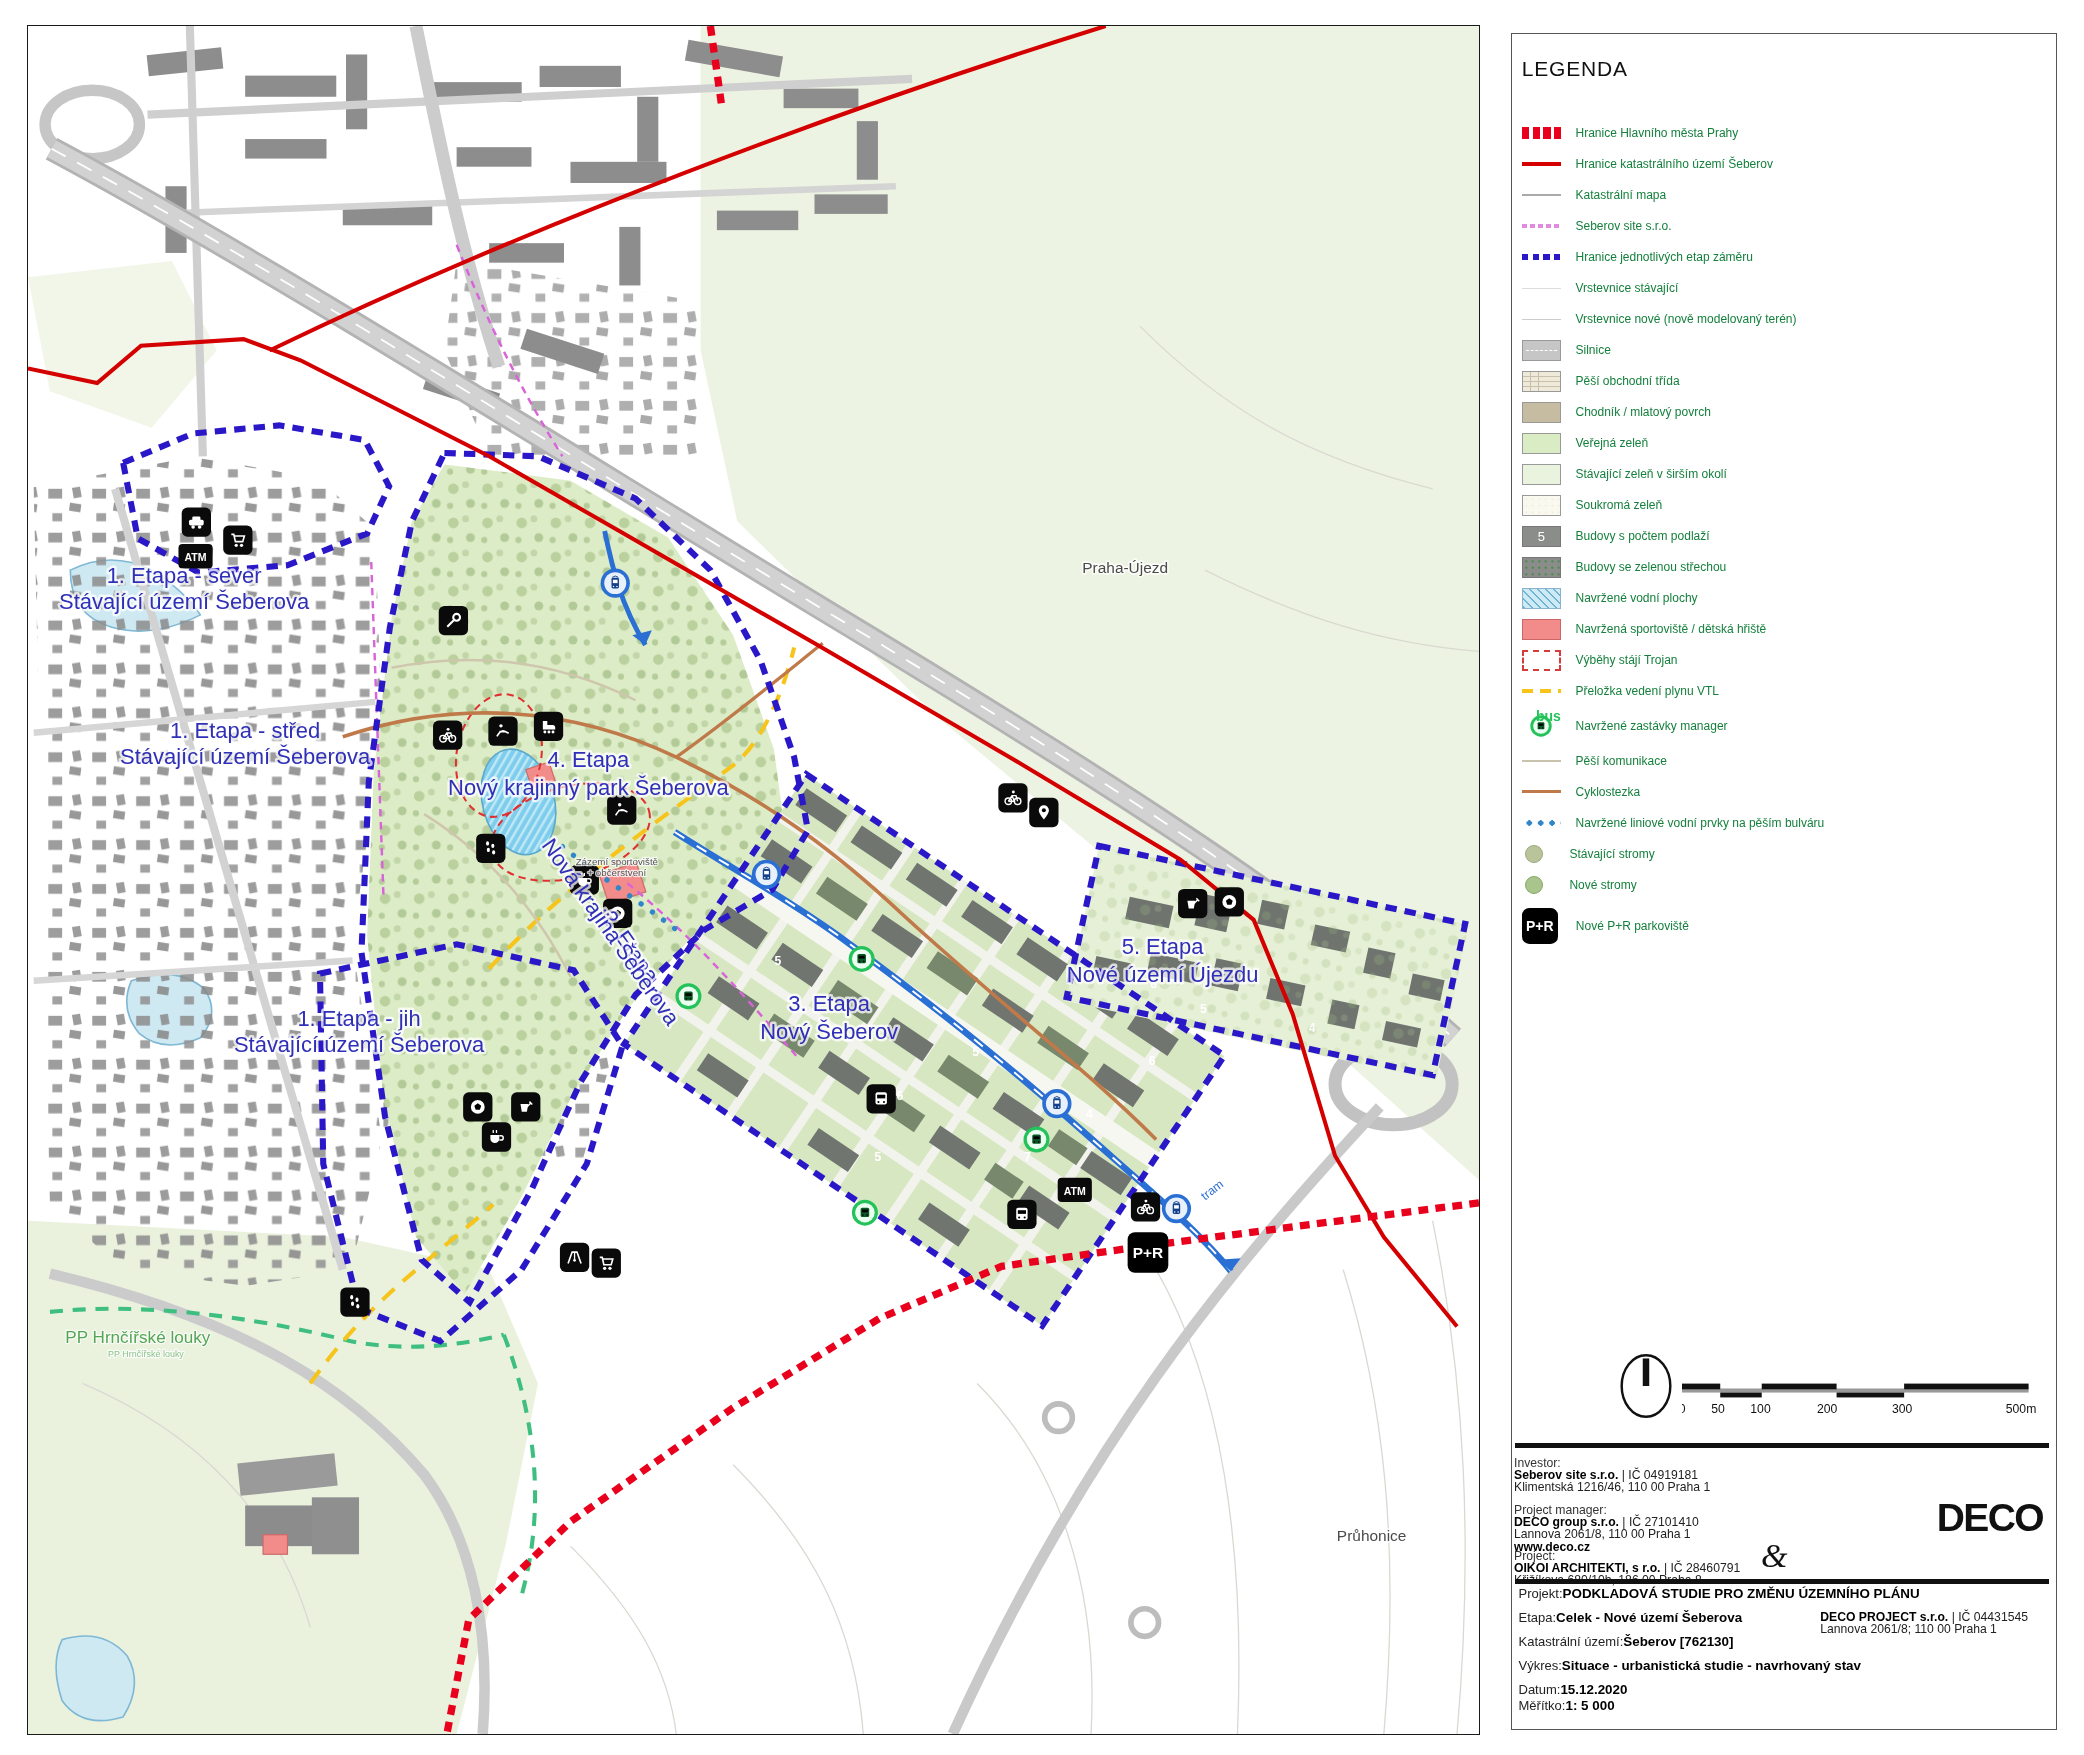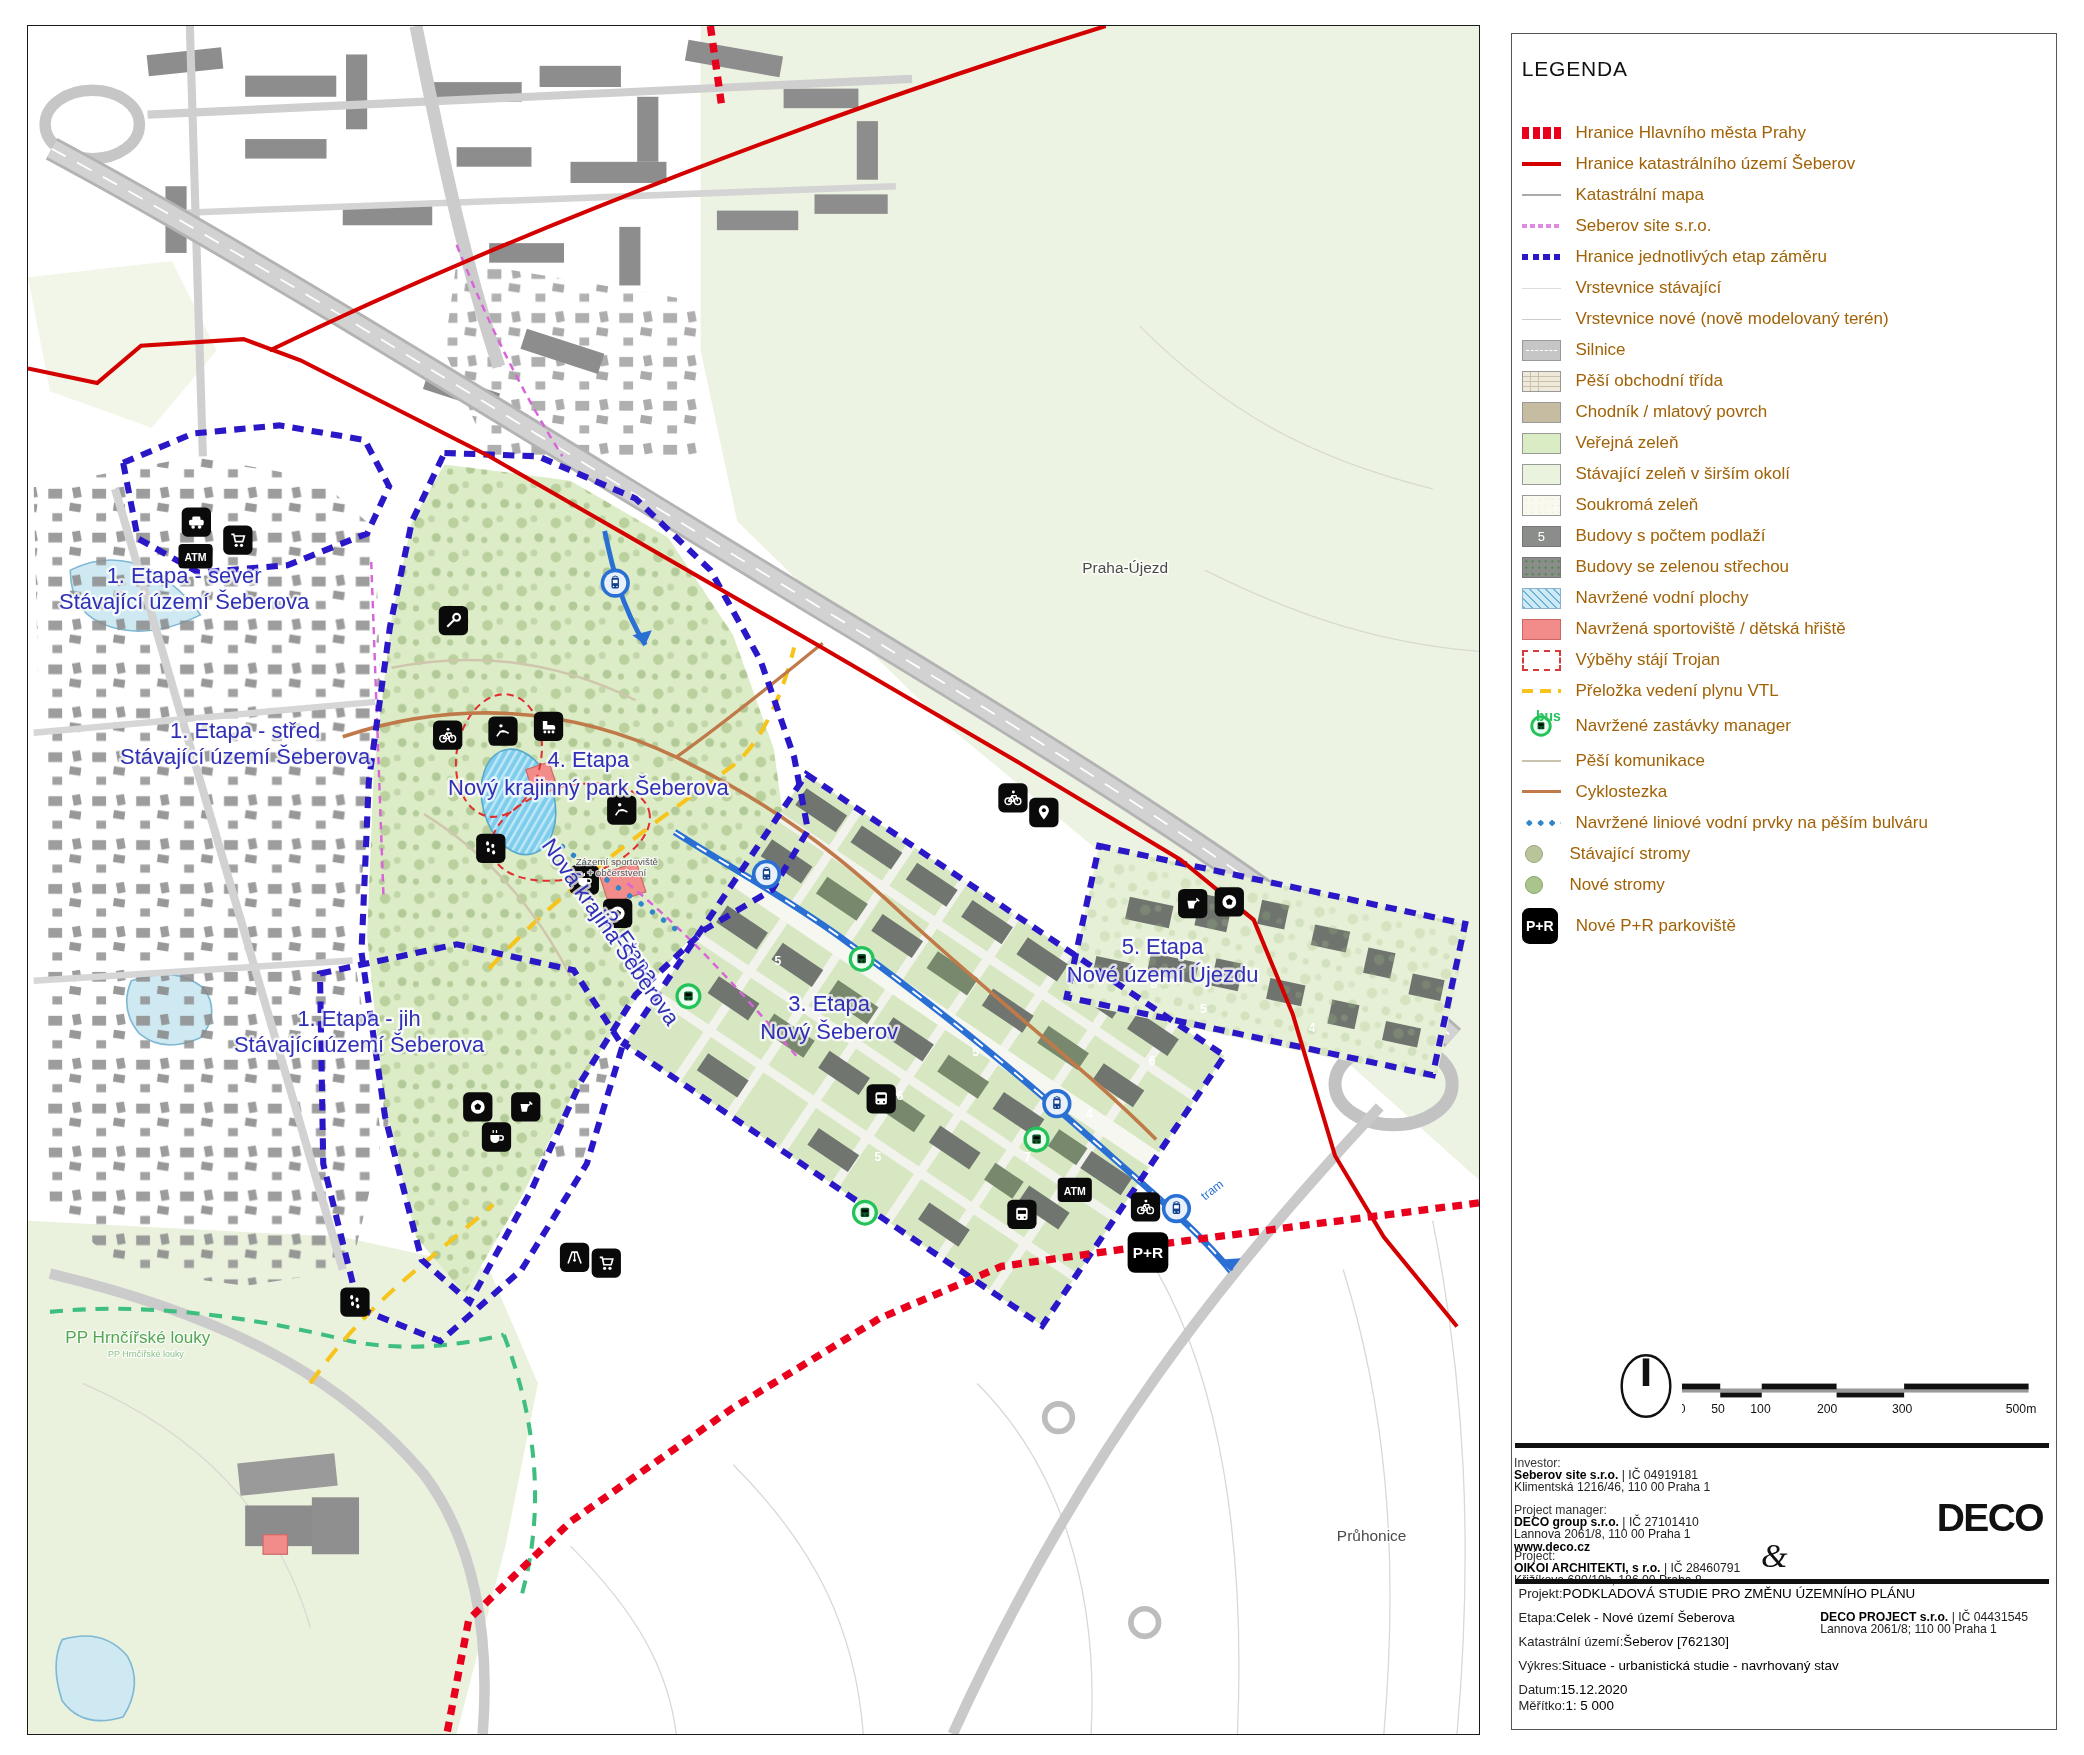--- a/index.html
+++ b/index.html
@@ -17,21 +17,21 @@
   
   .panel{
     position:absolute;left:1511px;top:33px;width:546px;height:1697px;
     border:1.6px solid #555;box-sizing:border-box;background:#fff;
   }
   .legend-title{position:absolute;left:9.8px;top:23px;font-size:21px;letter-spacing:0.8px;color:#111;}
   .legend{position:absolute;left:9.8px;top:88px;width:521px;}
   .lrow{display:flex;align-items:center;height:22px;margin-bottom:9px;}
   .lrow.tall{height:29px;margin-bottom:9.8px;}
   .lrow.xtall{height:42px;margin-bottom:8.1px;}
-  .ltext{font-size:17px;color:#a16207;white-space:nowrap;}
+  .ltext{font-size:12px;color:#15803d;white-space:nowrap;}
   .sw{width:39px;min-width:39px;height:21px;margin-right:14.7px;display:flex;align-items:center;justify-content:center;position:relative;box-sizing:border-box;}
   .sw-praha{height:12.2px;background:repeating-linear-gradient(90deg,#e8001c 0 7.3px,#fff 7.3px 10.6px);}
   .sw-katastr{height:4.1px;background:#d40000;}
   .sw-katmapa{height:1.6px;background:#aaa;}
   .sw-site{height:3.3px;background:repeating-linear-gradient(90deg,#e08ae0 0 4.9px,transparent 4.9px 8.1px);}
   .sw-etapy{height:6.5px;background:repeating-linear-gradient(90deg,#2a18c8 0 6.5px,transparent 6.5px 10.6px);}
   .sw-vrst1{height:0.8px;background:#ddd;}
   .sw-vrst2{height:0.8px;background:#ccc;}
   .sw-silnice{background:#c6c6c6;border:0.8px solid #999;}
   .sw-silnice::after{content:"";position:absolute;left:3.3px;right:3.3px;top:50%;height:0;border-top:1.6px dashed #fff;}
@@ -63,21 +63,21 @@
   .tb-line b{color:#000;}
   .north{position:absolute;left:104px;top:1313px;width:60px;height:78px;}
   .scalebar{position:absolute;left:170px;top:1343px;width:358px;height:49px;}
   .logo{position:absolute;right:13px;top:1462px;font-size:39px;font-weight:bold;letter-spacing:-1.6px;color:#111;}
   .amp{position:absolute;left:249px;top:1503px;font-size:34px;font-family:"Liberation Serif",serif;font-style:italic;color:#111;}
   .blk{position:absolute;left:2px;line-height:12.2px;}
   .rightcol{position:absolute;right:28px;text-align:left;line-height:12.2px;margin-top:48px;}
   .ttable{position:absolute;left:6.5px;top:1552px;width:516px;}
   .trow{display:flex;justify-content:flex-start;margin-bottom:9px;}
   .trow .lab{font-size:13px;color:#222;white-space:nowrap;}
-  .trow .val{font-size:13.4px;font-weight:normal;color:#000;text-align:right;white-space:nowrap;}
+  .trow .val{font-size:13.4px;font-weight:bold;color:#000;text-align:right;white-space:nowrap;}
 </style>
 </head>
 <body>
 
 <div class="map-frame">
 <svg viewBox="33 31 1784 2100" preserveAspectRatio="none">
   <defs>
     <pattern id="pat-houses" width="54" height="54" patternUnits="userSpaceOnUse">
       <rect x="4" y="6" width="17" height="12" fill="#8c8c8c"></rect>
       <rect x="30" y="24" width="14" height="10" fill="#868686" transform="rotate(8 37 29)"></rect>

